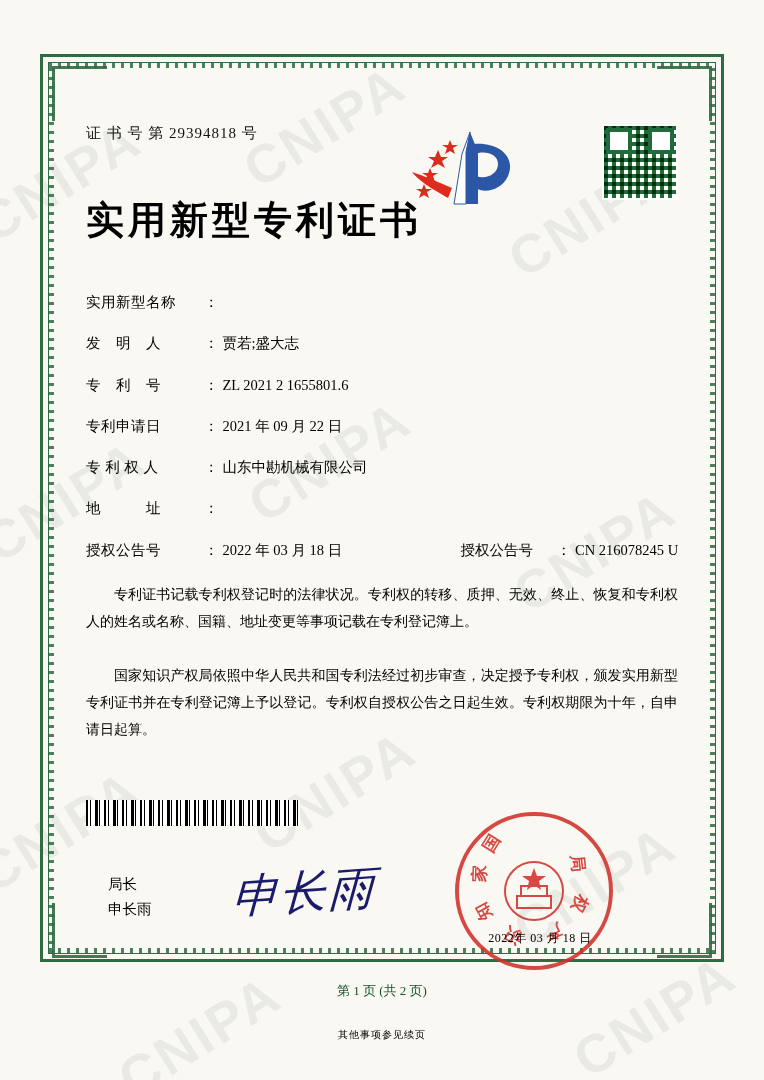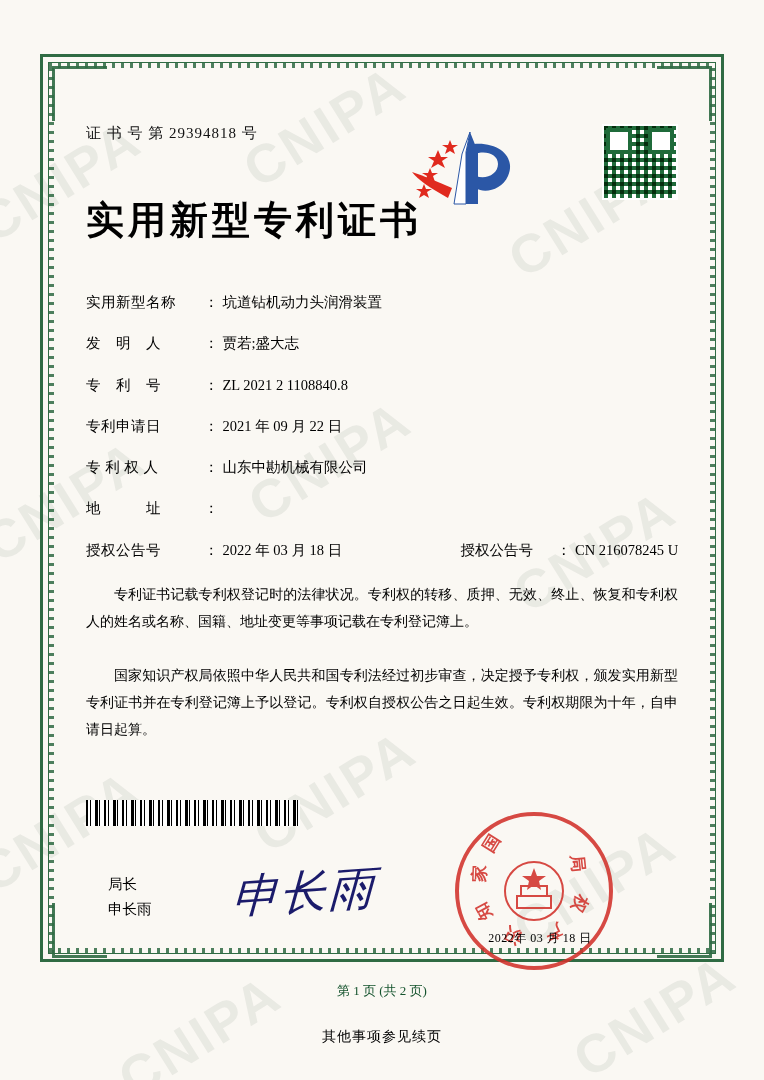--- a/index.html
+++ b/index.html
@@ -233,21 +233,21 @@
     position: absolute;
     left: 0; right: 0; top: 982px;
     text-align: center;
     font-size: 13px;
     color: #14532d;
   }
   .footnote {
     position: absolute;
     left: 0; right: 0; top: 1028px;
     text-align: center;
-    font-size: 14px;
+    font-size: 10px;
     color: #000;
     letter-spacing: 1px;
   }
 </style>
 </head>
 <body>
 
 <div class="page">
 
   <div class="watermark wm1">CNIPA</div>
@@ -289,33 +289,32 @@
 
     <div class="qr"></div>
 
     <h1 class="title">实用新型专利证书</h1>
 
     <div class="fields">
 
       <div class="field-row">
         <span class="field-label">实用新型名称</span>
         <span class="field-colon">：</span>
-        <span class="field-value">坑道钻机动力头润滑装置</span>
       </div>
 
       <div class="field-row">
         <span class="field-label">发　明　人</span>
         <span class="field-colon">：</span>
         <span class="field-value">贾若;盛大志</span>
       </div>
 
       <div class="field-row">
         <span class="field-label">专　利　号</span>
         <span class="field-colon">：</span>
-        <span class="field-value">ZL 2021 2 1108840.8</span>
+        <span class="field-value">ZL 2021 2 1655801.6</span>
       </div>
 
       <div class="field-row">
         <span class="field-label">专利申请日</span>
         <span class="field-colon">：</span>
         <span class="field-value">2021 年 09 月 22 日</span>
       </div>
 
       <div class="field-row">
         <span class="field-label">专 利 权 人</span>

